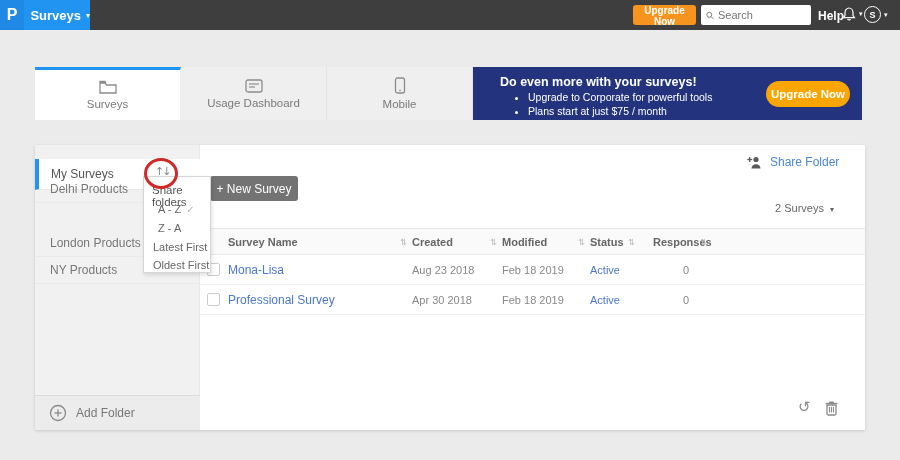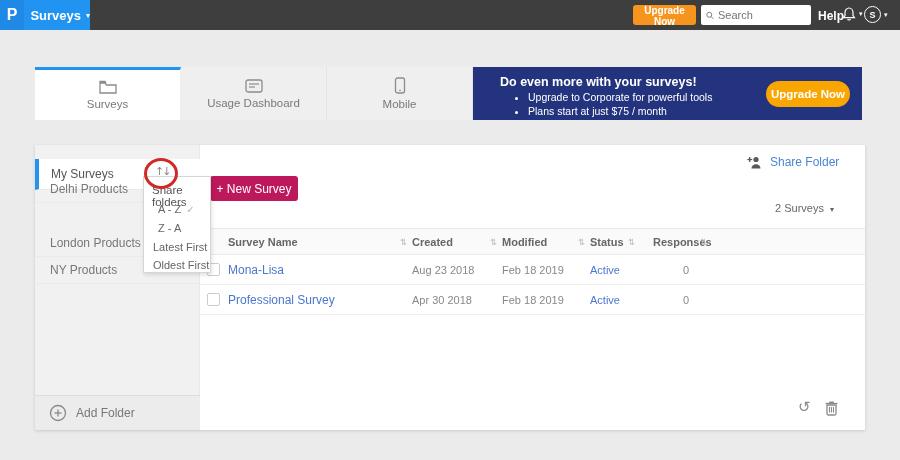--- a/index.html
+++ b/index.html
@@ -63,21 +63,21 @@
     border-radius:50%; z-index:30; pointer-events:none; }
 
   
   .sort-menu { position:absolute; left:108px; top:31px; width:68px; height:97px; background:#fff;
     border:1px solid #d6d6d6; box-shadow:1px 2px 4px rgba(0,0,0,.12); z-index:20; }
   .sort-menu-title { position:absolute; left:8px; top:7px; font-size:11.5px; color:#555; }
   .sort-item { position:absolute; font-size:11px; color:#666; cursor:pointer; white-space:nowrap; }
   .sort-check { color:#b5b5b5; font-size:10px; margin-left:5px; font-family:"DejaVu Sans",sans-serif; }
 
   
-  .new-survey { position:absolute; left:175px; top:31px; width:88px; height:25px; background:#be185d; color:#fff;
+  .new-survey { position:absolute; left:175px; top:31px; width:88px; height:25px; background:#737373; color:#fff;
     border:none; border-radius:3px; font-size:12px; cursor:pointer; }
   .share { position:absolute; left:712px; top:10px; display:flex; align-items:center; gap:7px; cursor:pointer; }
   .share span { font-size:12px; color:#4a87d3; }
   .count-dd { position:absolute; left:740px; top:57px; font-size:11px; color:#666; cursor:pointer;text-align:center; }
   .count-dd .tiny { color:#666; font-size:8px; margin-left:6px; }
 
   .thead { position:absolute; left:165px; top:83px; width:665px; height:27px; background:#fafafa;
     border-top:1px solid #e9e9e9; border-bottom:1px solid #e9e9e9;text-align:center; }
   .th { position:absolute; top:7px; font-size:11px; font-weight:bold; color:#666; }
   .sort-pair { position:absolute; top:8px; font-size:8.5px; color:#b9b9b9; cursor:pointer;

